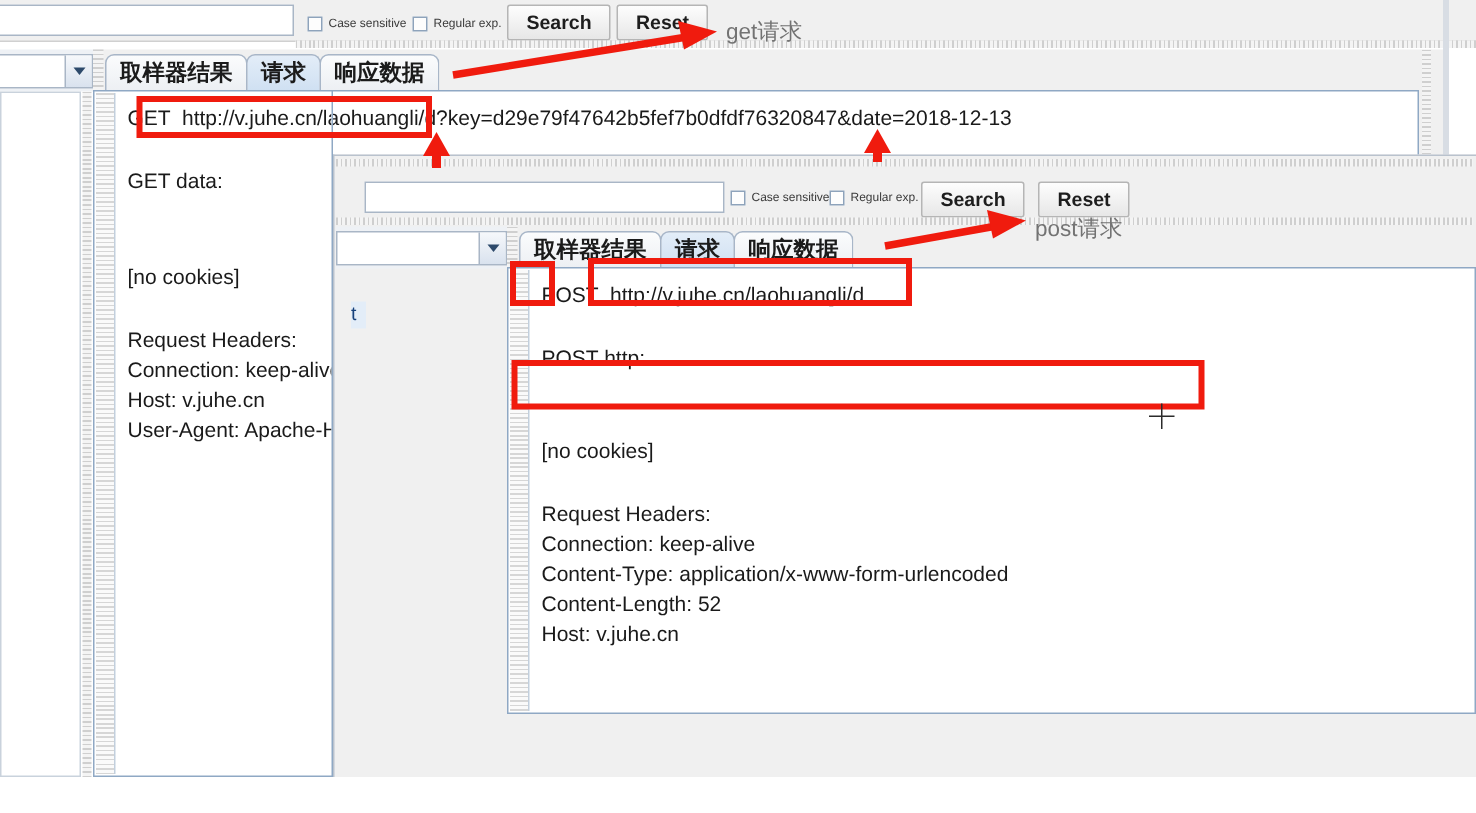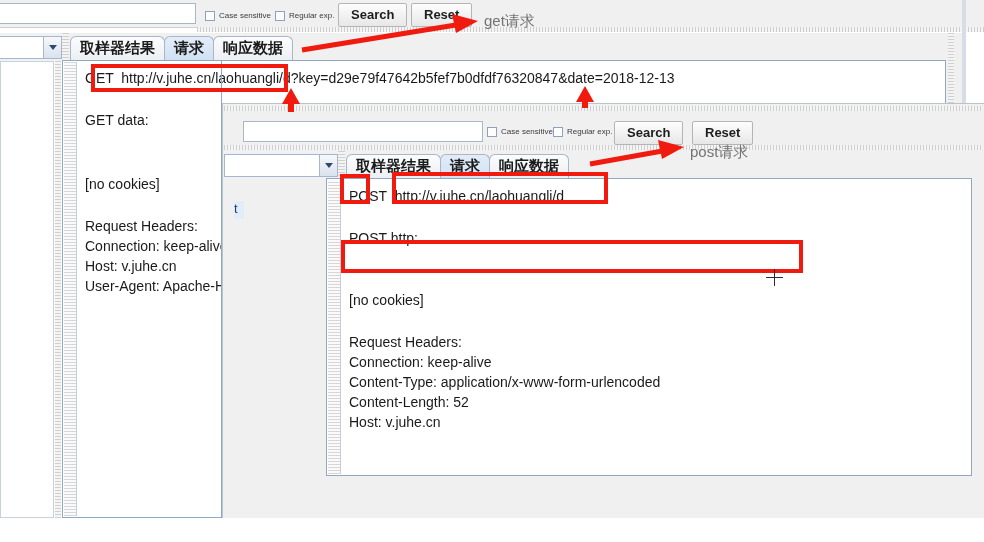--- a/index.html
+++ b/index.html
@@ -102,21 +102,21 @@
   }
 
   
   .tabstrip {
     position: absolute;
     display: flex;
     align-items: flex-end;
     height: 27px;
   }
   .tab {
-    font-family: Liberation Serif, serif;
+    font-family: Liberation Sans, sans-serif;
     font-size: 15px;
     font-weight: bold;
     color: #1b1b1b;
     padding: 2px 9px 3px 9px;
     border: 1px solid #a8b6c8;
     border-bottom: none;
     border-radius: 6px 6px 0 0;
     background: linear-gradient(#fbfcfd, #eceff3);
     margin-right: -1px;
     box-sizing: border-box;
@@ -277,21 +277,21 @@
 
 <div class="panel" style="left:338px; top:151px; width:646px; height:28px; background:#f0f0f0;"></div>
 <div class="hatch-v" style="position:absolute; left:338px; top:151px; width:7px; height:28px;"></div>
 
 <div class="tabstrip" style="left:346px; top:152px;">
   <div class="tab">取样器结果</div>
   <div class="tab active">请求</div>
   <div class="tab">响应数据</div>
 </div>
 
-<div class="content-pane" style="left:326px; top:178px; width:646px; height:298px;">
+<div class="content-pane" style="left:338px; top:178px; width:646px; height:298px;">
   <div class="vscroll"></div>
   <div class="pane-inner">
     <div class="req-line" style="position:absolute; left:8px; top:7px;">POST  http://v.juhe.cn/laohuangli/d</div>
     <div class="req-line" style="position:absolute; left:8px; top:49px;">POST http:</div>
     <div class="req-line" style="position:absolute; left:8px; top:111px;">[no cookies]</div>
     <div class="req-line" style="position:absolute; left:8px; top:153px;">Request Headers:</div>
     <div class="req-line" style="position:absolute; left:8px; top:173px;">Connection: keep-alive</div>
     <div class="req-line" style="position:absolute; left:8px; top:193px;">Content-Type: application/x-www-form-urlencoded</div>
     <div class="req-line" style="position:absolute; left:8px; top:213px;">Content-Length: 52</div>
     <div class="req-line" style="position:absolute; left:8px; top:233px;">Host: v.juhe.cn</div>

